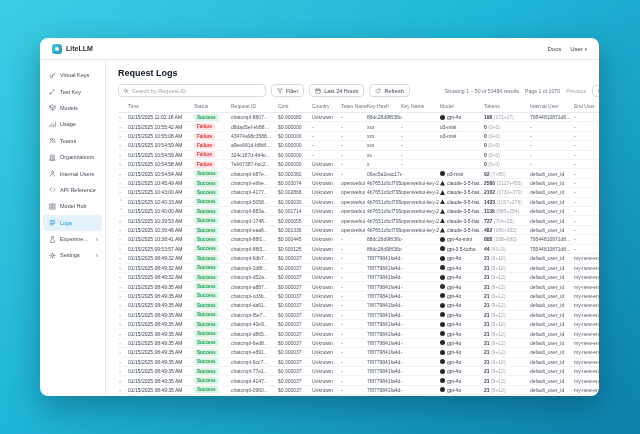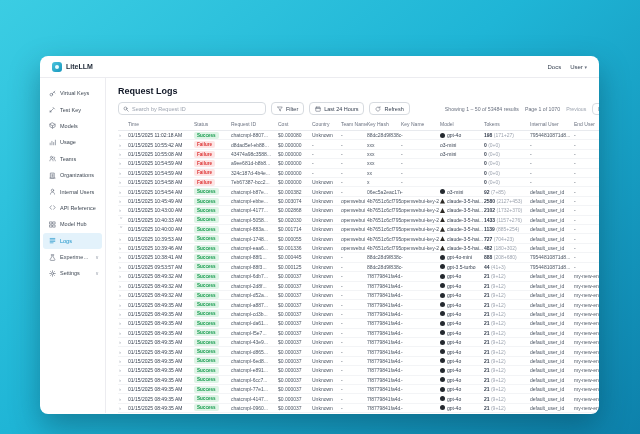--- a/index.html
+++ b/index.html
@@ -3,21 +3,21 @@
 <meta charset="utf-8">
 <style>
   * { margin:0; padding:0; box-sizing:border-box; }
   html,body { width:640px; height:434px; overflow:hidden; }
   body {
     font-family:"Liberation Sans","DejaVu Sans",sans-serif;
     background:linear-gradient(140deg,#3bcde3 0%,#1fb5d6 45%,#0d81ab 100%);
     position:relative;
   }
   .window{
-    position:absolute; left:40px; top:56px; width:559px; height:358px;
+    position:absolute; left:40px; top:38px; width:559px; height:358px;
     background:#fff; border-radius:8px; overflow:hidden;
     box-shadow:0 12px 30px rgba(4,48,66,.38);
   }
   
   .topbar{ height:22px; border-bottom:1px solid #ececf0; display:flex; align-items:center;
     justify-content:space-between; padding:0 12px; }
   .brand{ display:flex; align-items:center; gap:4px; font-size:7px; font-weight:700; color:#1f2937;}
   .logo{ width:10px; height:10px; border-radius:3px; background:linear-gradient(135deg,#49c3dd,#1897bd);
     display:inline-flex; align-items:center; justify-content:center; }
   .logo::after{ content:""; width:4px; height:4px; border-radius:50%; background:#eafcff; }

